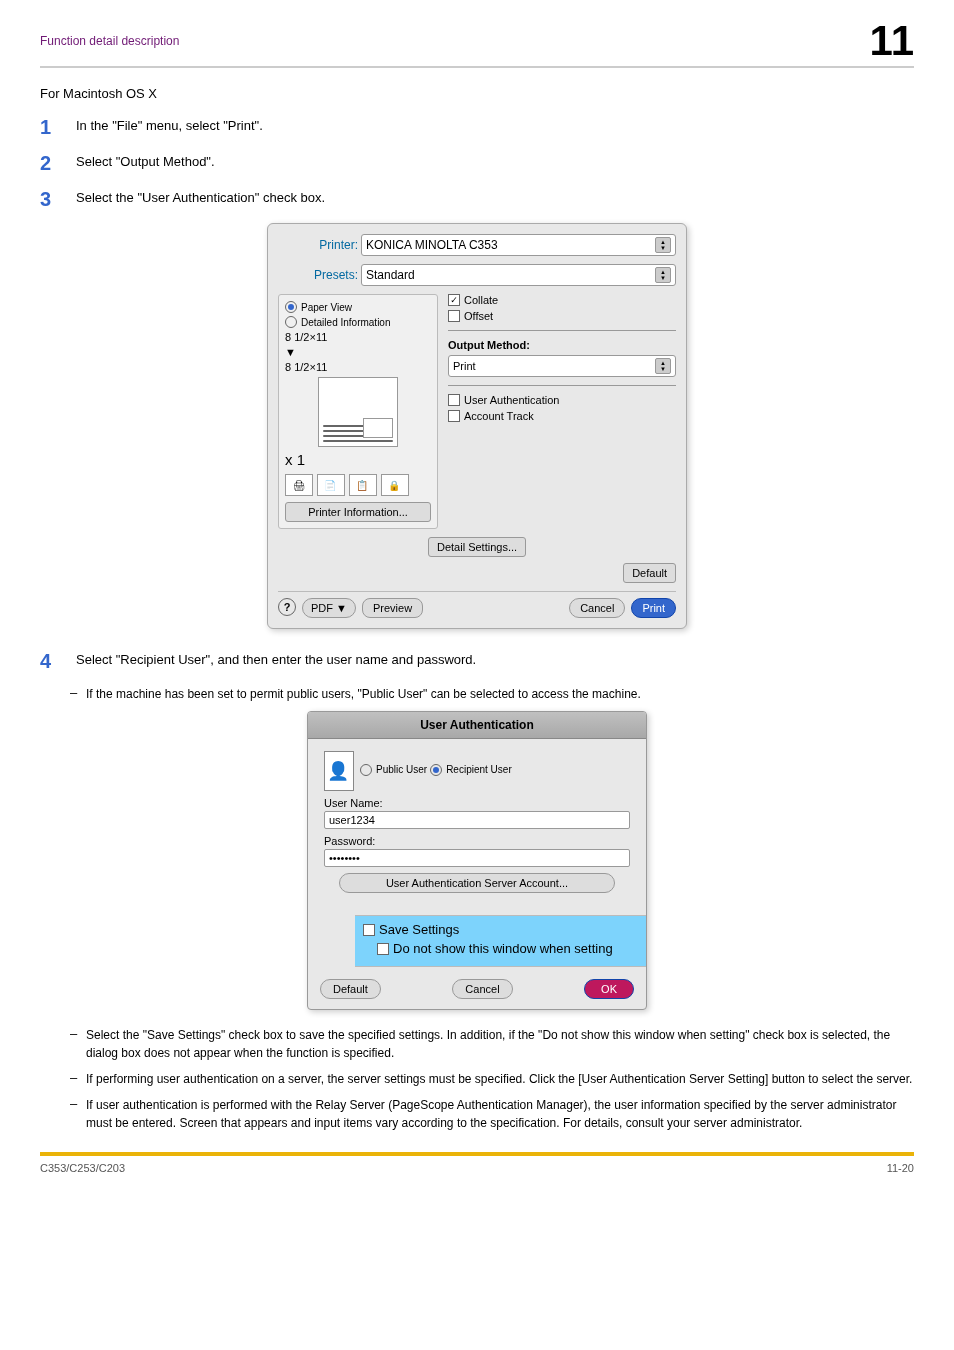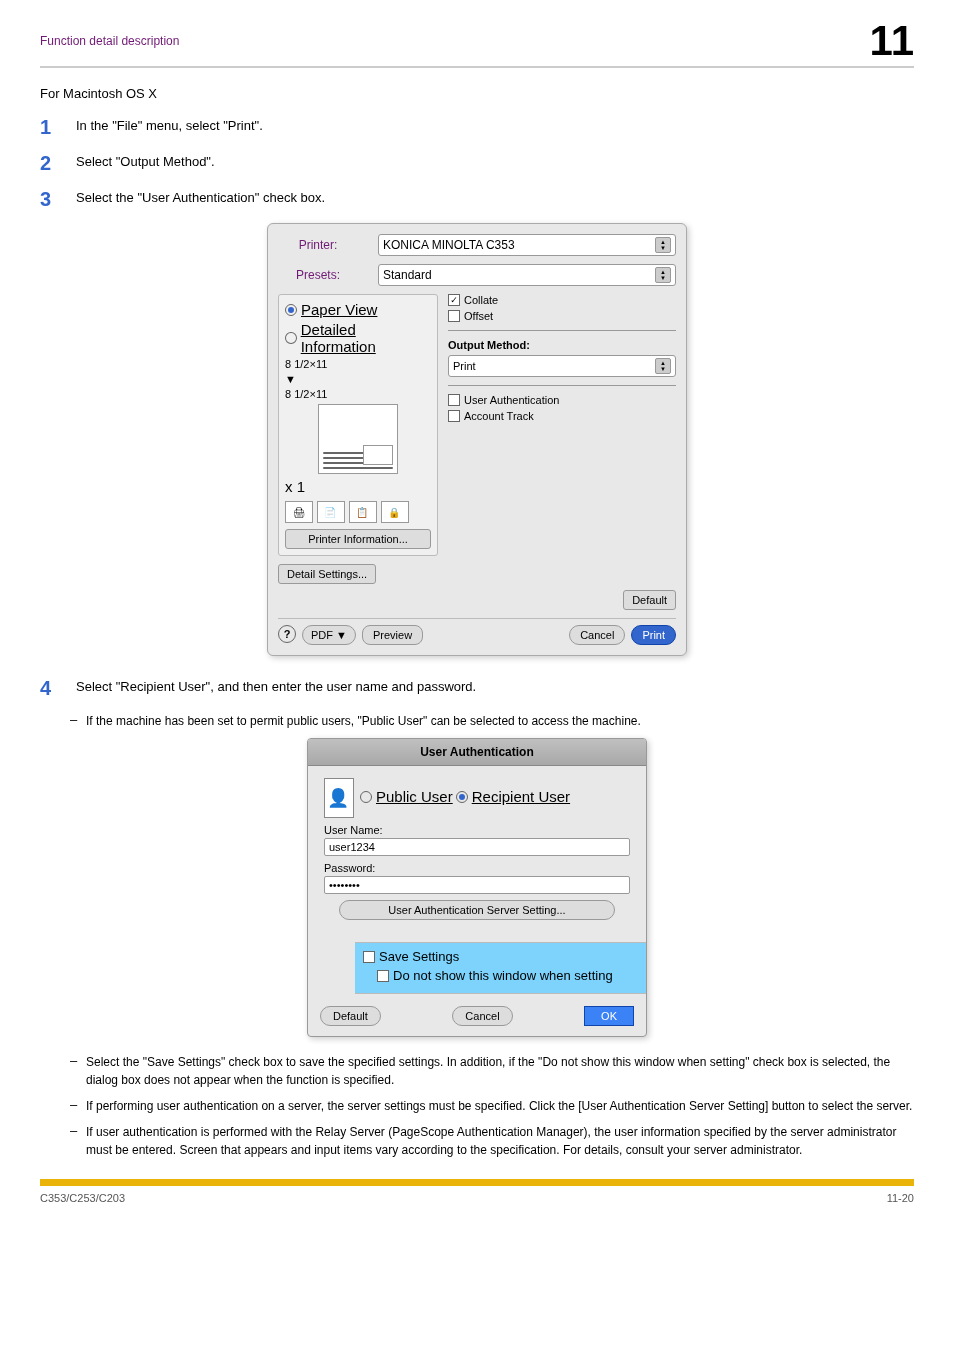--- a/index.html
+++ b/index.html
@@ -77,24 +77,24 @@
       padding: 10px;
       box-shadow: 2px 2px 6px rgba(0,0,0,0.2);
     }
     .dialog-row {
       display: flex;
       align-items: center;
       margin-bottom: 8px;
     }
     .dialog-label {
       font-size: 12px;
-      text-align: center;
+      text-align: right;
       width: 80px;
-      margin-right: 20px;
-      color: #701a75;
+      margin-right: 3px;
+      color: #0369a1;
     }
     .dialog-select {
       flex: 1;
       display: flex;
       align-items: center;
       background: #fff;
       border: 1px solid #999;
       border-radius: 3px;
       padding: 2px 4px;
       font-size: 12px;
@@ -134,22 +134,21 @@
       border: 1px solid #bbb;
       border-radius: 3px;
       padding: 6px;
       font-size: 11px;
     }
     .radio-option {
       display: flex;
       align-items: center;
       gap: 4px;
       margin-bottom: 3px;
-      font-size: 15px;
-      text-decoration: underline;
+      font-size: 10px;
     }
     .radio-dot {
       width: 12px;
       height: 12px;
       border-radius: 50%;
       border: 1px solid #666;
       display: flex;
       align-items: center;
       justify-content: center;
     }
@@ -272,21 +271,21 @@
       border: 1px solid #999;
       border-radius: 3px;
       padding: 2px 4px;
       font-size: 11px;
       justify-content: space-between;
       margin-bottom: 8px;
     }
 
     .dialog-bottom-row {
       display: flex;
-      justify-content: flex-start;
+      justify-content: center;
       align-items: center;
       margin-top: 6px;
     }
     .detail-settings-btn {
       background: #ddd;
       border: 1px solid #999;
       border-radius: 3px;
       padding: 3px 8px;
       font-size: 11px;
       cursor: pointer;
@@ -474,34 +473,34 @@
     }
     .auth-cancel-btn {
       background: #ddd;
       border: 1px solid #999;
       border-radius: 10px;
       padding: 3px 12px;
       font-size: 11px;
       cursor: pointer;
     }
     .auth-ok-btn {
-      background: #3b82f6;
+      background: #be185d;
       border: 1px solid #1144aa;
-      border-radius: 0;
+      border-radius: 10px;
       padding: 3px 16px;
       font-size: 11px;
       color: #fff;
       cursor: pointer;
     }
 
     
     .page-footer {
       display: flex;
       justify-content: space-between;
-      border-top: 7px solid #eab308;
+      border-top: 4px solid #eab308;
       padding-top: 6px;
       margin-top: 20px;
       font-size: 11px;
       color: #555;
     }
   </style>
 </head>
 <body>
 
 <div class="page-container">
@@ -663,21 +662,21 @@
           </div>
         </div>
       </div>
 
       <div class="auth-field-label">User Name:</div>
       <input class="auth-input" type="text" value="user1234" style="">
 
       <div class="auth-field-label">Password:</div>
       <input class="auth-input" type="password" value="••••••••" style="">
 
-      <button class="auth-server-btn">User Authentication Server Setting...</button>
+      <button class="auth-server-btn">User Authentication Server Account...</button>
     </div>
 
     <div class="auth-save-row">
       <div class="checkbox-option">
         <div class="checkbox-box"></div>
         <span>Save Settings</span>
       </div>
       <div class="checkbox-option" style="margin-left:14px;">
         <div class="checkbox-box"></div>
         <span>Do not show this window when setting</span>

